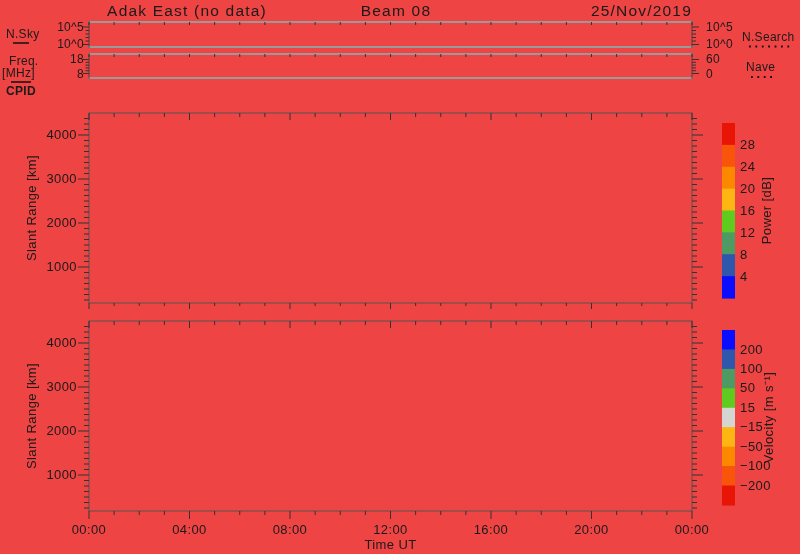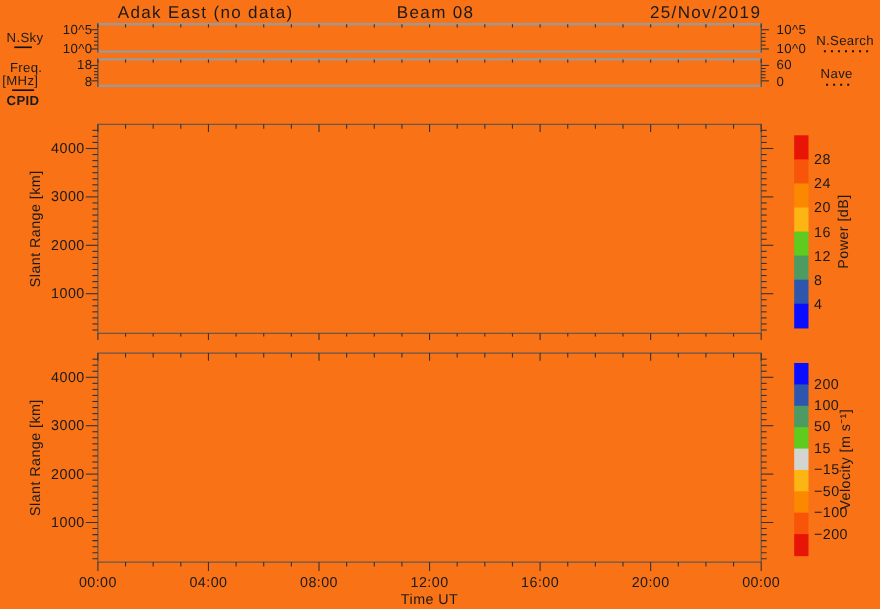--- a/index.html
+++ b/index.html
@@ -1,16 +1,16 @@
 <!DOCTYPE html>
 <html><head>
 <meta charset="utf-8">
 <style>
   html,body{margin:0;padding:0;background:#ffffff;}
-  .fig{position:relative;width:800px;height:554px;background:#f97316;overflow:hidden;}
+  .fig{position:relative;width:800px;height:554px;background:#ef4444;overflow:hidden;}
   svg{position:absolute;left:0;top:0;}
   .t{font-family:"Liberation Sans",sans-serif;fill:#1a1a1a;}
   .fs15{font-size:15.5px;letter-spacing:1.2px;}
   .fs13{font-size:13px;letter-spacing:0.4px;}
   .fs12{font-size:12px;letter-spacing:0.3px;}
   .bold{font-weight:700;}
 </style>
 </head>
 <body>
 

